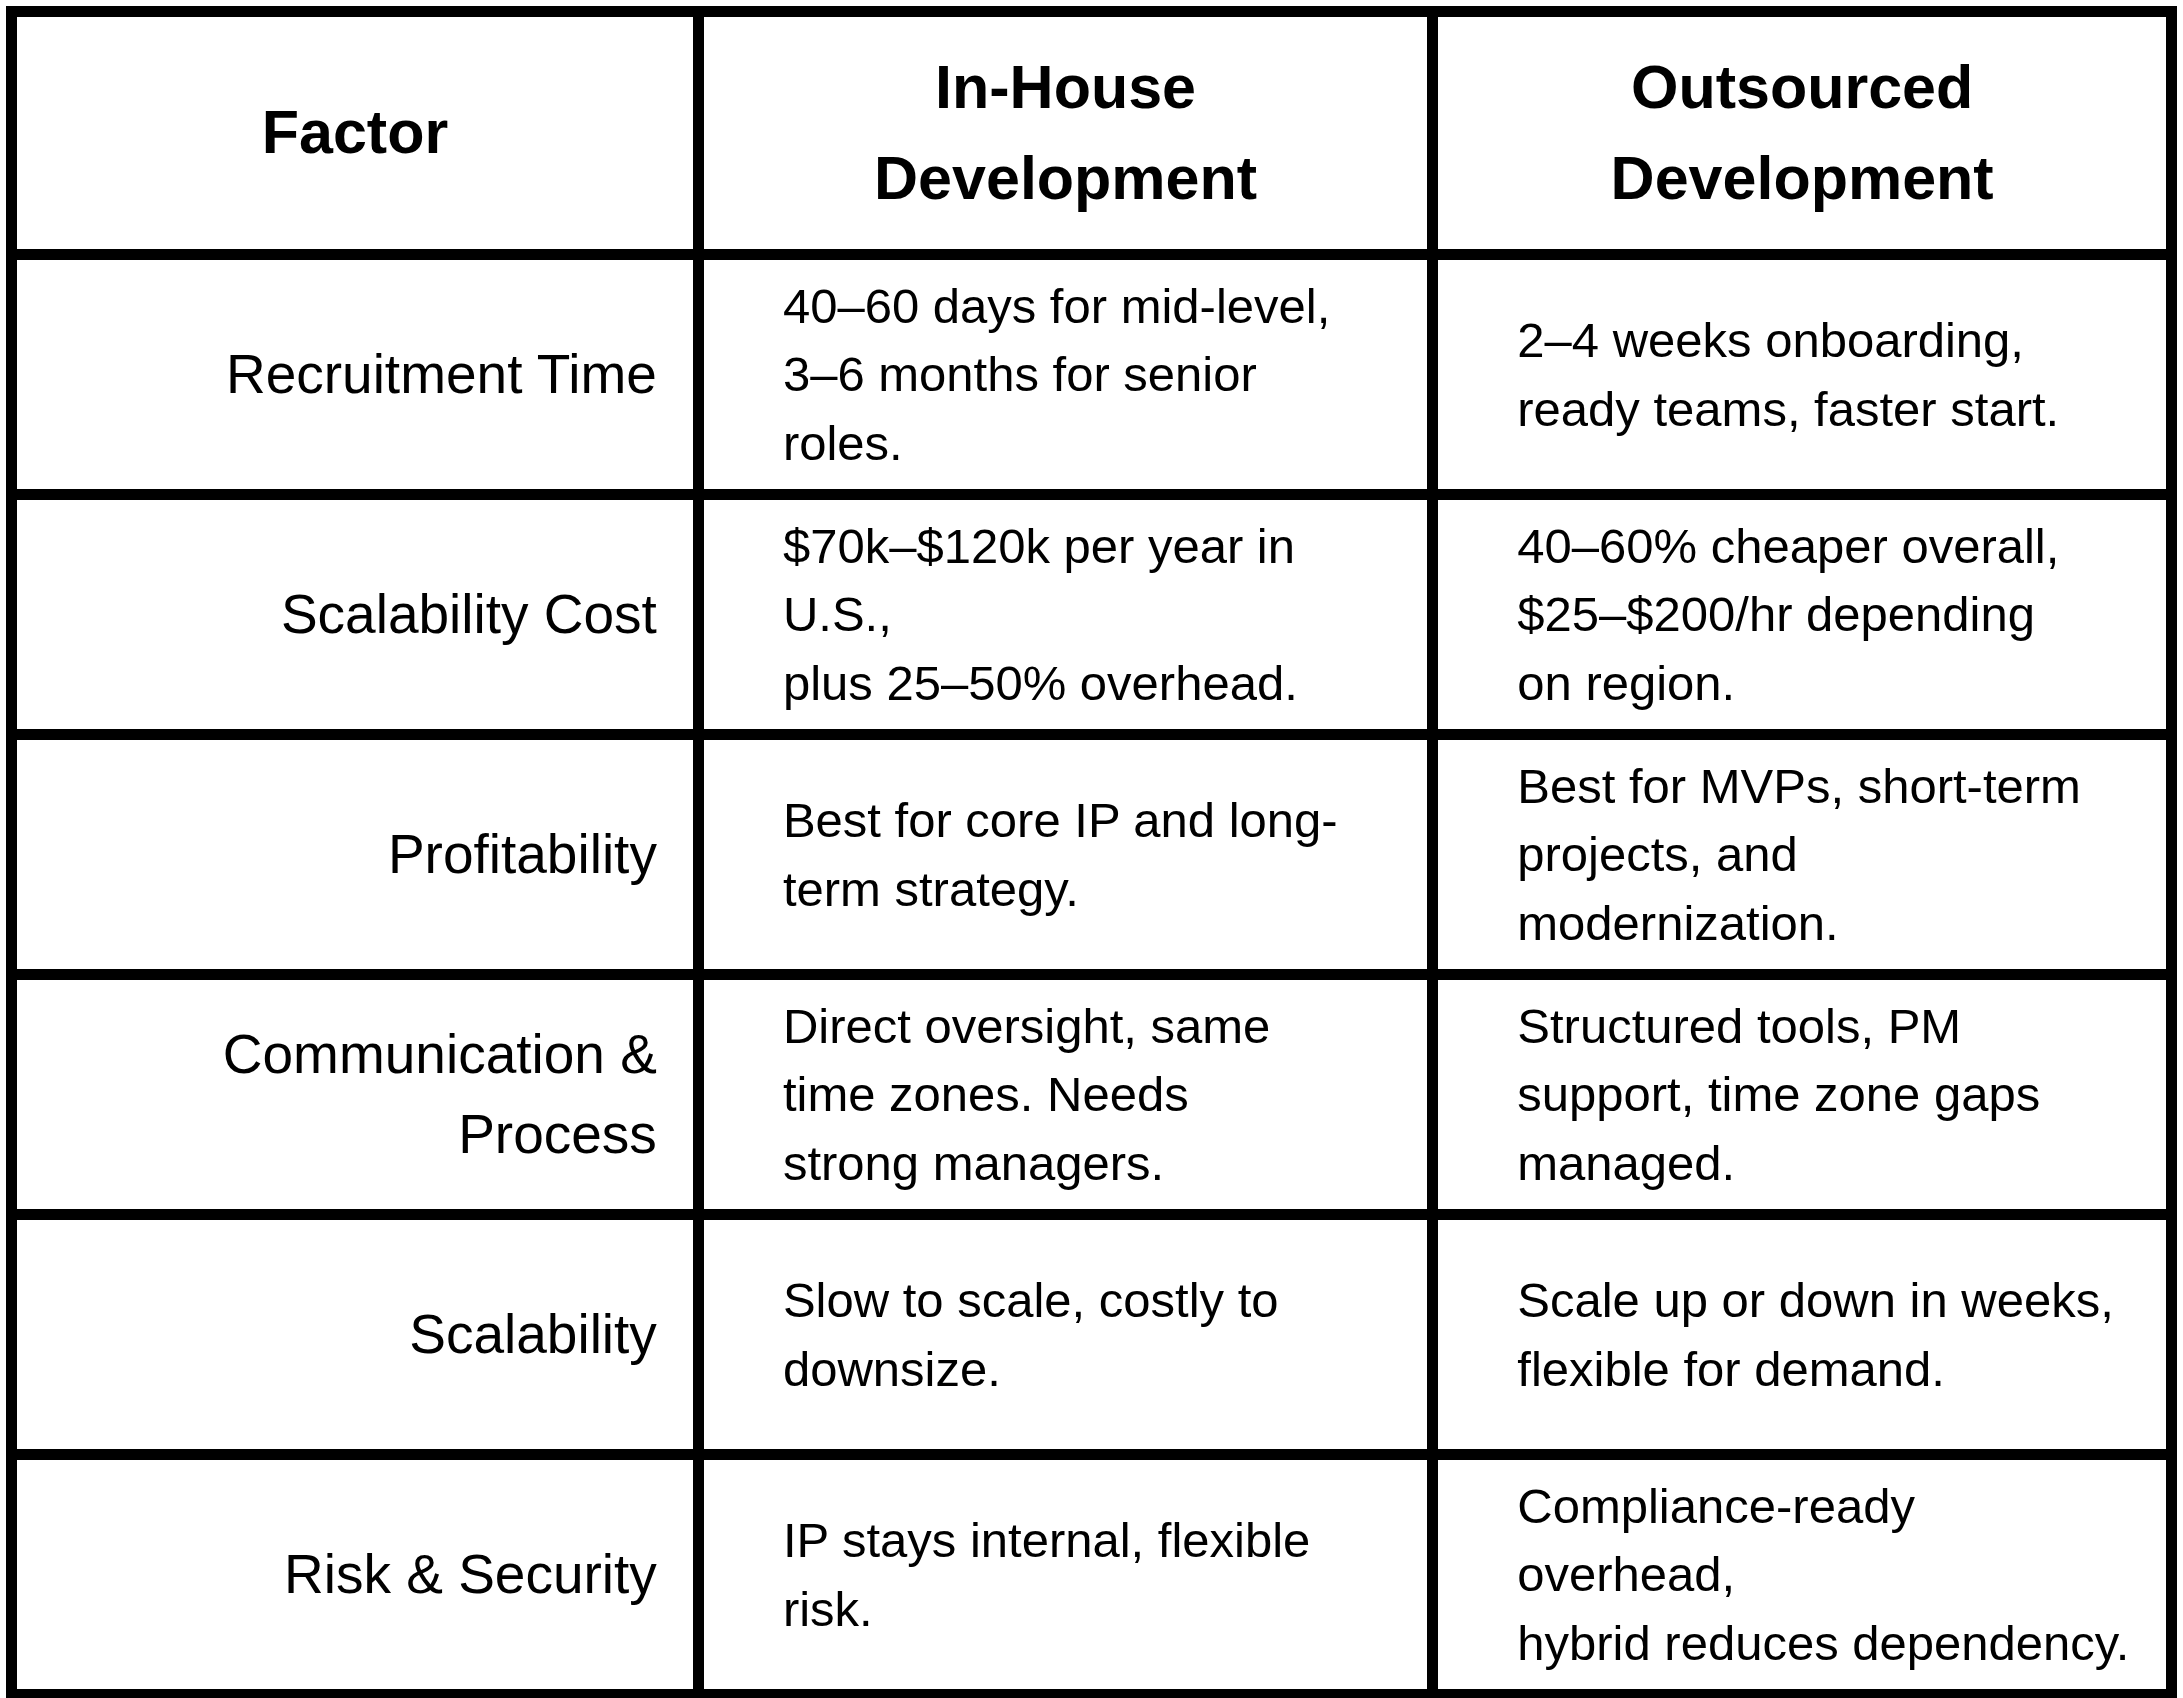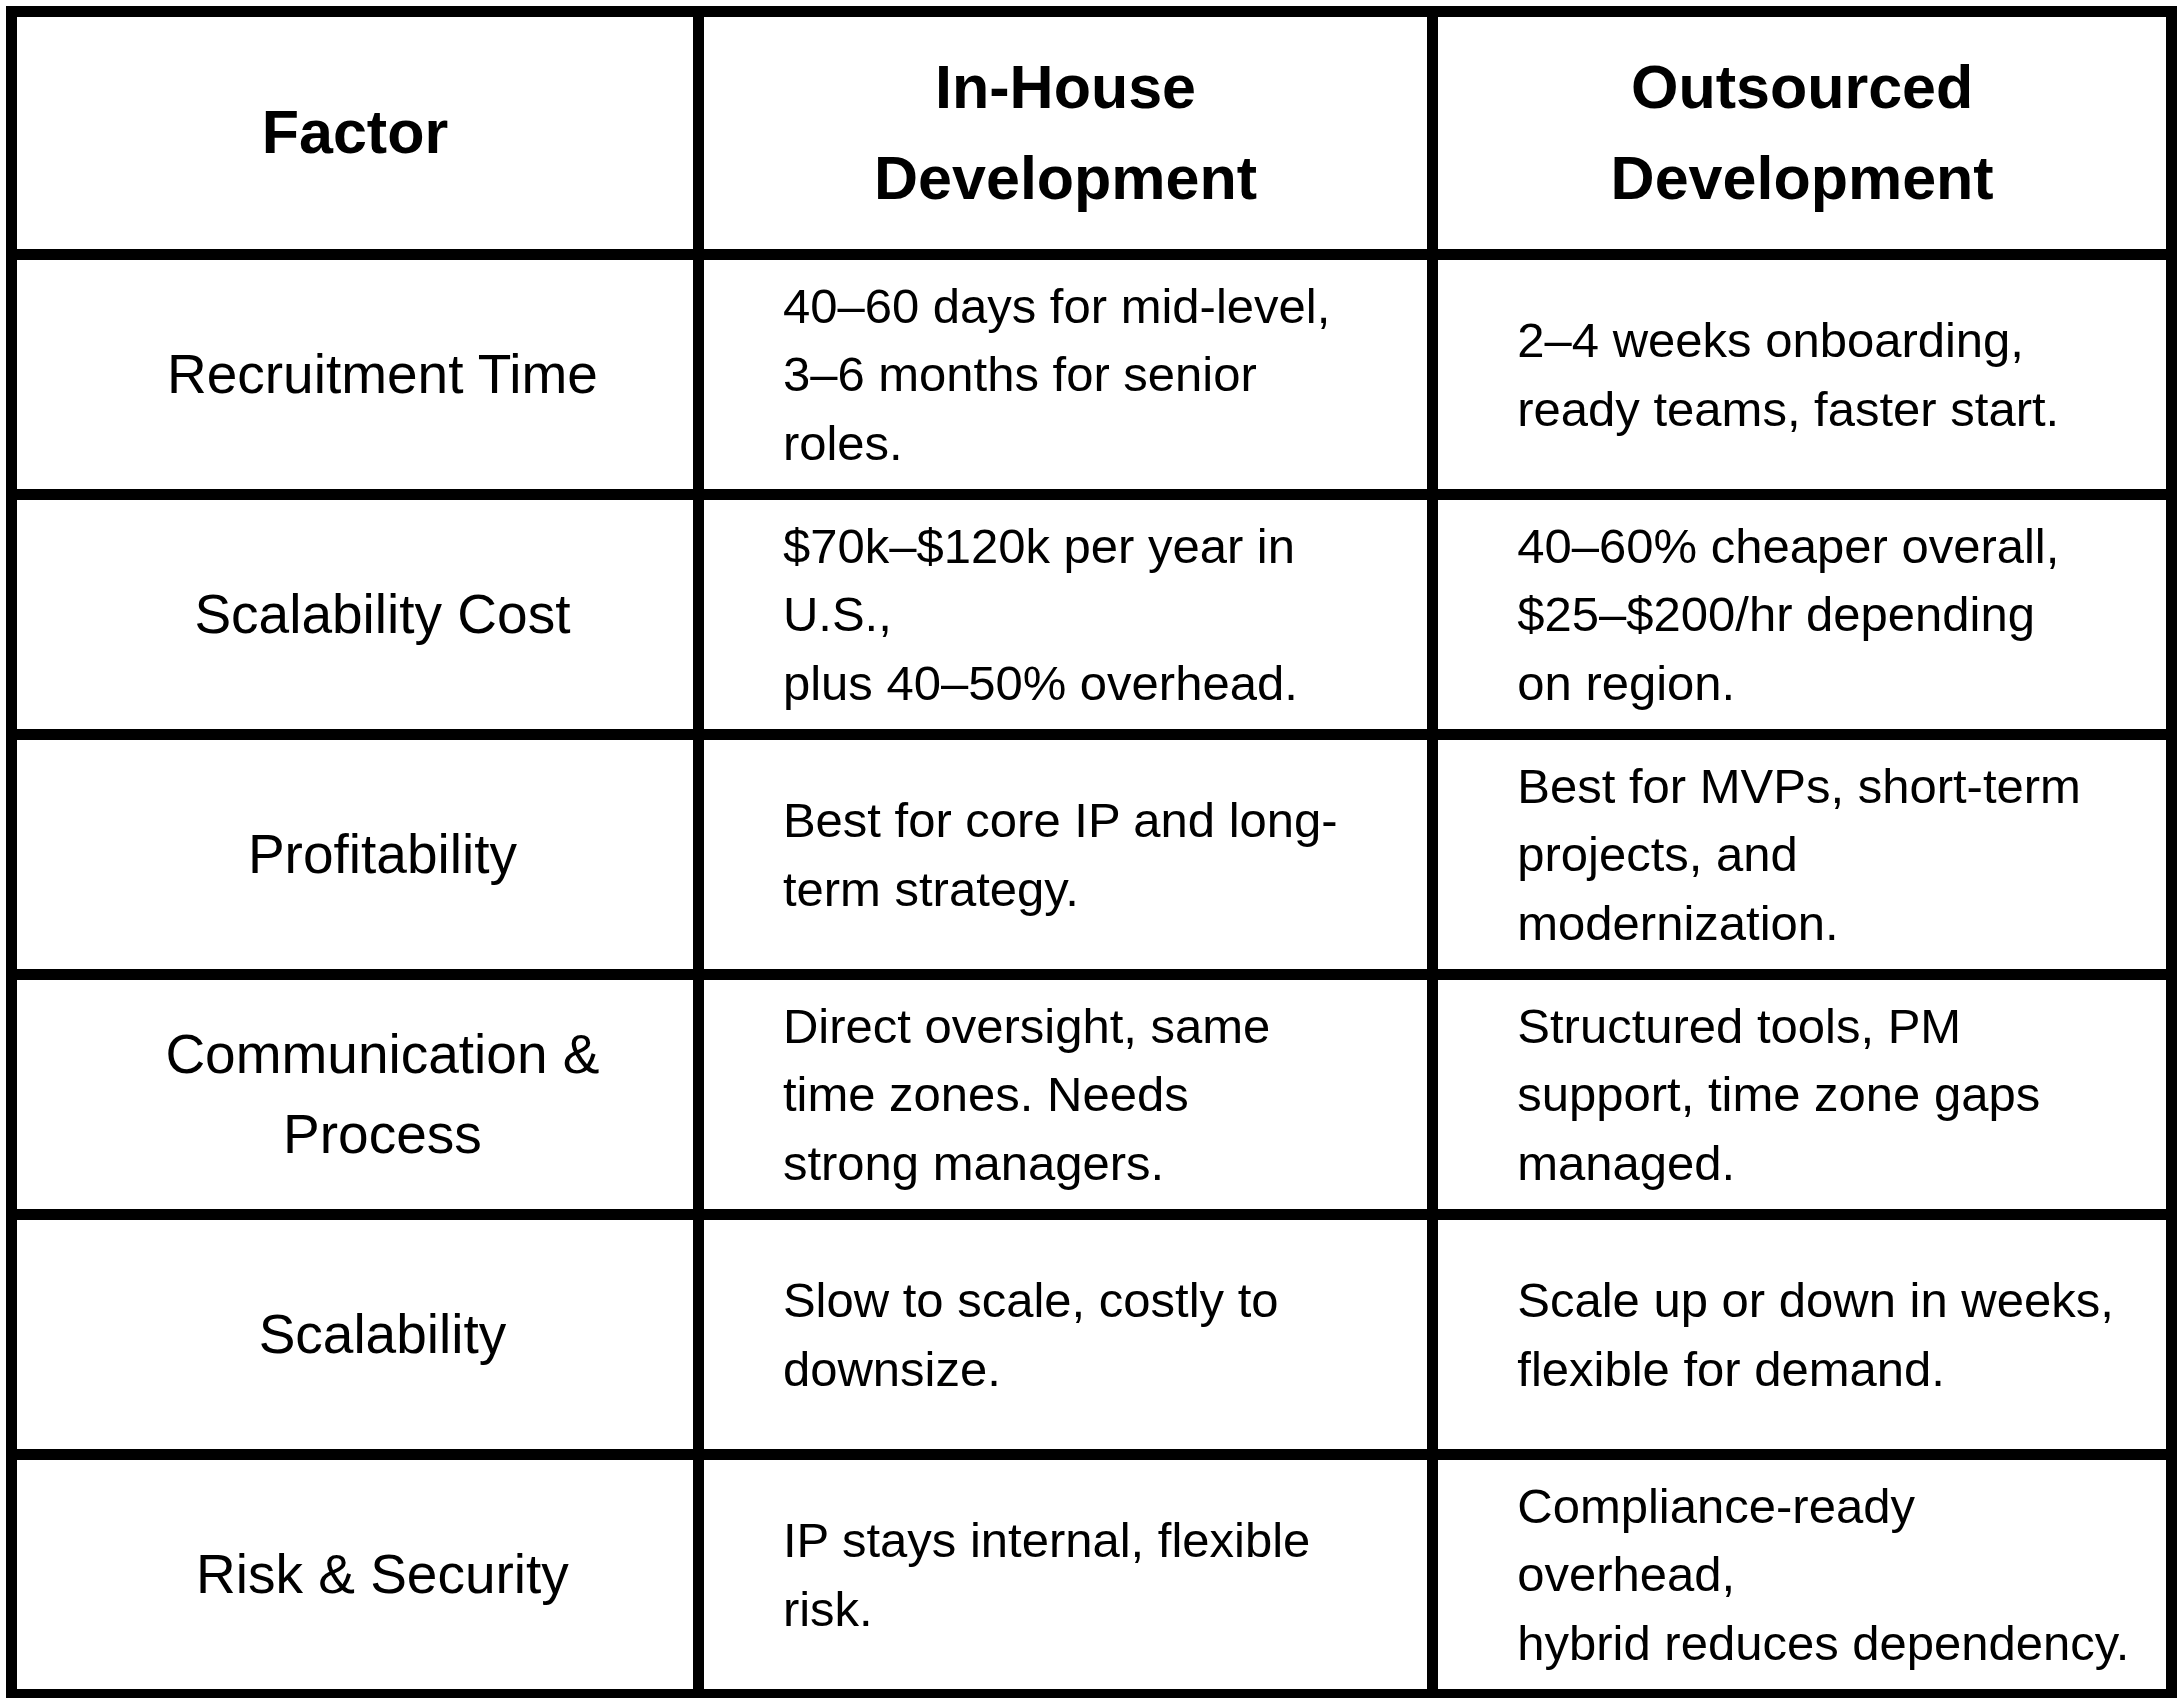--- a/index.html
+++ b/index.html
@@ -39,21 +39,21 @@
     text-align: center;
     vertical-align: middle;
     line-height: 1.5;
     white-space: pre-line;
     padding: 0 24px;
   }
   td.factor-cell {
     font-size: 55px;
     font-weight: 400;
     color: #000000;
-    text-align: center;
+    text-align: right;
     vertical-align: middle;
     line-height: 1.45;
     white-space: pre-line;
     padding: 0 36px 0 91px;
   }
   td.body-cell {
     font-size: 49px;
     font-weight: 400;
     color: #000000;
     text-align: left;
@@ -87,21 +87,21 @@
         <td class="body-cell">40–60 days for mid-level,
 3–6 months for senior
 roles.</td>
         <td class="body-cell">2–4 weeks onboarding,
 ready teams, faster start.</td>
       </tr>
 
       <tr class="body-row">
         <td class="factor-cell">Scalability Cost</td>
         <td class="body-cell">$70k–$120k per year in U.S.,
-plus 40–50% overhead.</td>
+plus 25–50% overhead.</td>
         <td class="body-cell">40–60% cheaper overall,
 $25–$200/hr depending
 on region.</td>
       </tr>
 
       <tr class="body-row">
         <td class="factor-cell">Profitability</td>
         <td class="body-cell">Best for core IP and long-
 term strategy.</td>
         <td class="body-cell">Best for MVPs, short-term

